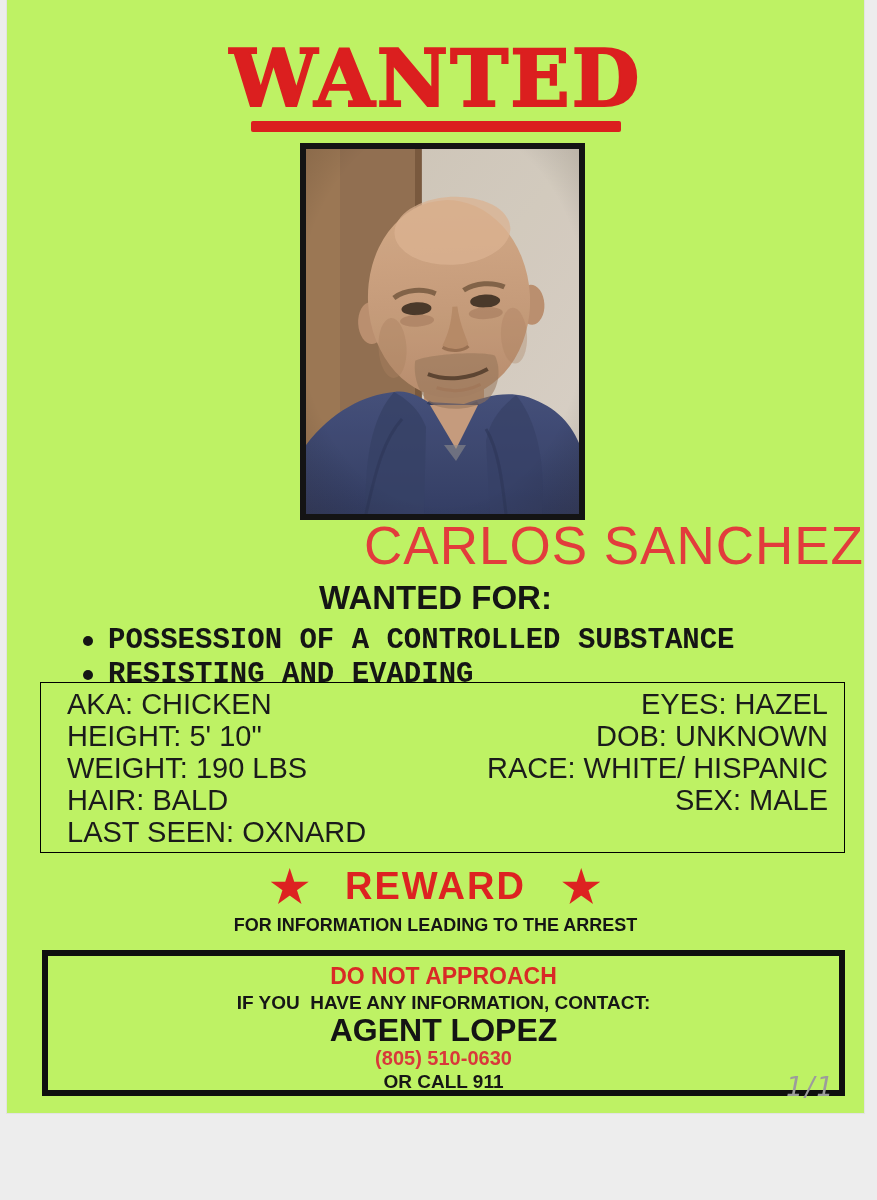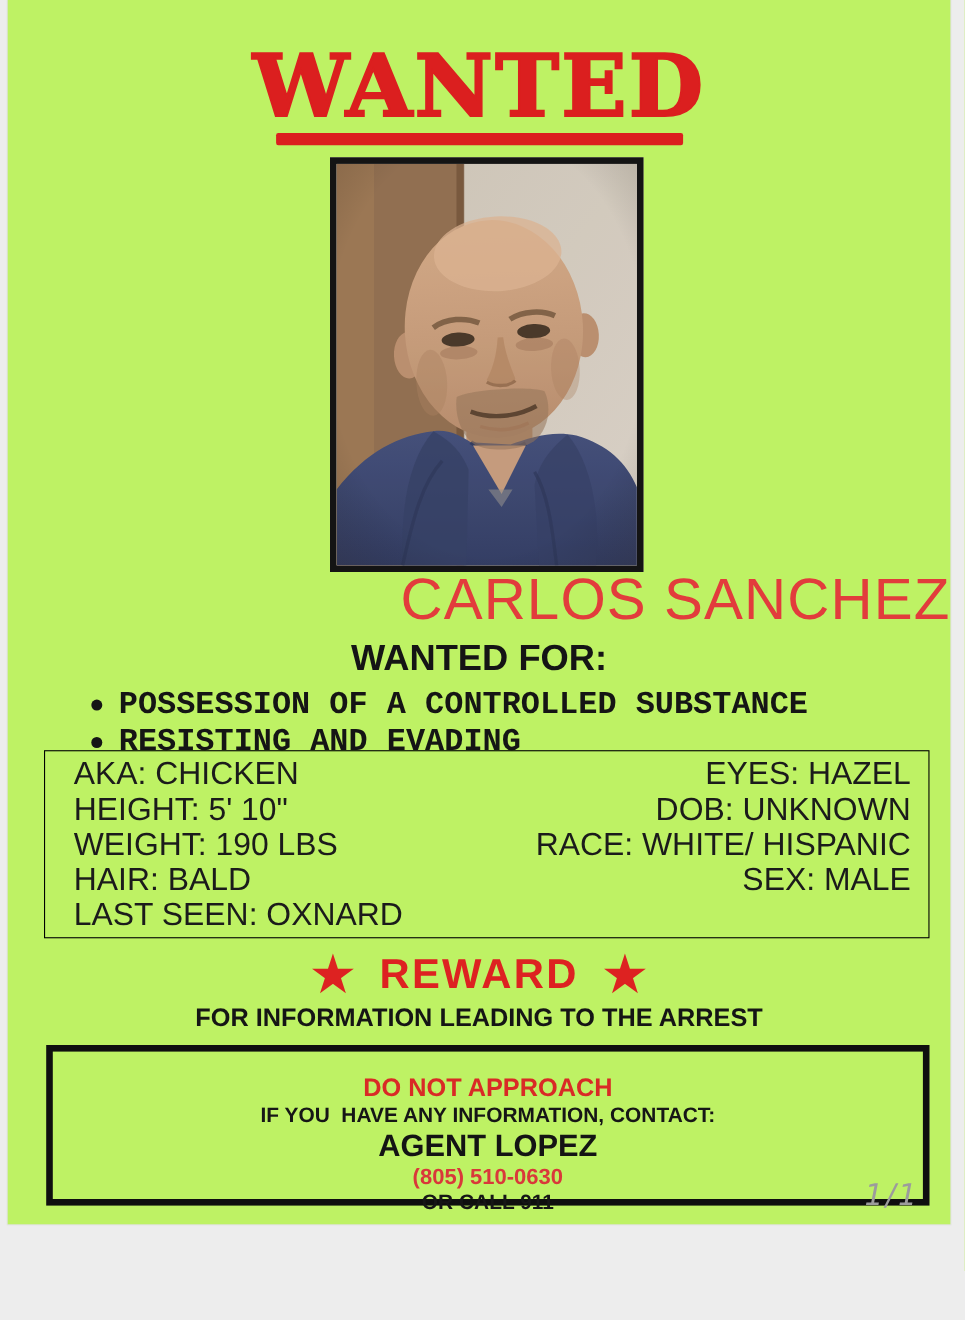--- a/index.html
+++ b/index.html
@@ -85,38 +85,38 @@
   .info-row { display: flex; justify-content: space-between; }
   .info-last-seen { text-align: left; }
 
   
   .reward-line {
     position: absolute; top: 864px; width: 100%;
     text-align: center; color: #dd2221;
     font-weight: bold; font-size: 38px; line-height: 44px;
   }
   .reward-star { font-size: 44px; vertical-align: -3px; }
-  .reward-word { margin: 0 12px; letter-spacing: 2px; }
+  .reward-word { margin: 0 25px; letter-spacing: 2px; }
   .reward-sub {
     position: absolute; top: 913px; width: 100%;
     text-align: center; font-weight: bold;
-    font-size: 23px; line-height: 24px; color: #151515;
+    font-size: 18px; line-height: 24px; color: #151515;
   }
 
   
   .contact-box {
     position: absolute; top: 950px; left: 35px;
     width: 803px; height: 146px;
     border: 6px solid #0f0f0f;
     text-align: center;
-    padding-top: 19px;
+    padding-top: 7px;
   }
   .contact-warning { color: #d92a26; font-weight: bold; font-size: 23px; line-height: 26px; }
   .contact-info    { font-weight: bold; font-size: 19px; line-height: 24px; margin-top: 2px; white-space: pre; color: #161616; }
-  .contact-agent   { font-weight: bold; font-size: 28px; line-height: 30px; color: #141414; }
+  .contact-agent   { font-weight: bold; font-size: 32px; line-height: 30px; color: #141414; }
   .contact-phone   { color: #d9383a; font-weight: bold; font-size: 20px; line-height: 24px; margin-top: 1px; }
   .contact-call911 { font-weight: bold; font-size: 19px; line-height: 24px; color: #161616; }
 
   
   .page-indicator {
     position: absolute; left: 786px; top: 1072px;
     font-family: "DejaVu Sans", sans-serif;
     font-style: italic;
     font-size: 27px; line-height: 30px;
     color: #9c9c9c;

